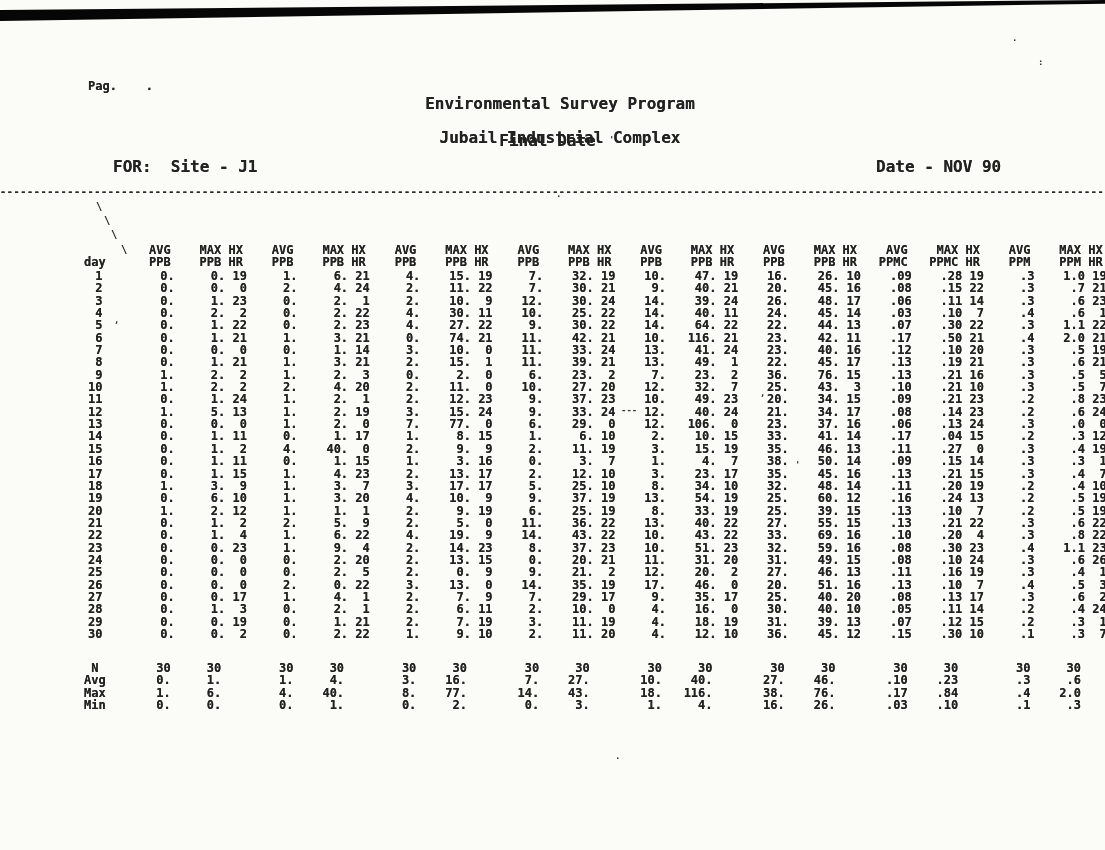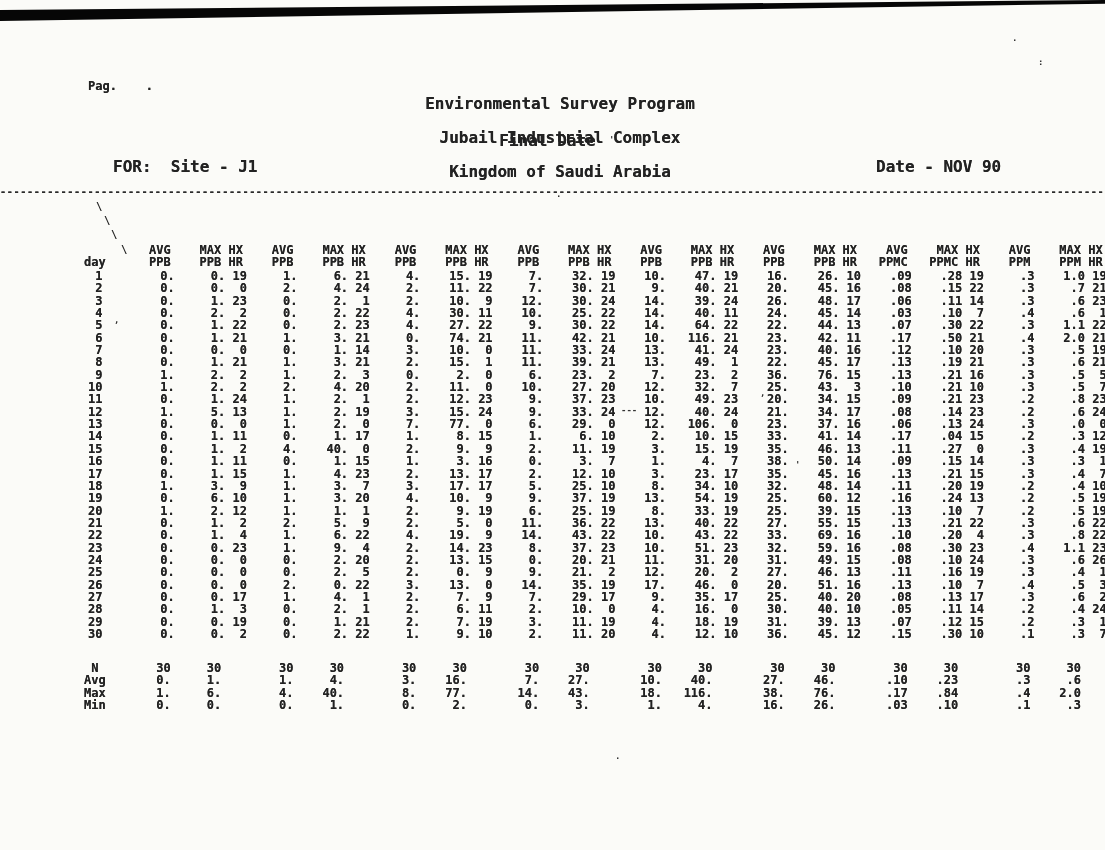--- a/index.html
+++ b/index.html
@@ -33,21 +33,20 @@
 
 <div class="page">
 
   <div class="scan-bar"></div>
 
   <div class="mono t10" style="left:88px;top:80px;">Pag.    .</div>
 
   <div class="mono t11 center" style="left:380px;top:76px;width:360px;">
     <div>Environmental Survey Program</div>
     <div>Jubail Industrial Complex</div>
-    <div>Kingdom of Saudi Arabia</div>
   </div>
 
   <div class="mono t11 center" style="left:380px;top:135px;width:335px;">Final Date</div>
 
   <div class="mono t11" style="left:113px;top:161px;text-align:center;">FOR:  Site - J1</div>
 
   <div class="mono t11" style="left:876px;top:161px;">Date - NOV 90</div>
 
   <pre class="mono dashline" id="dashline">----------------------------------------------------------------------------------------------------------------------------------------------------------------------------------------------------------------------------</pre>
 

